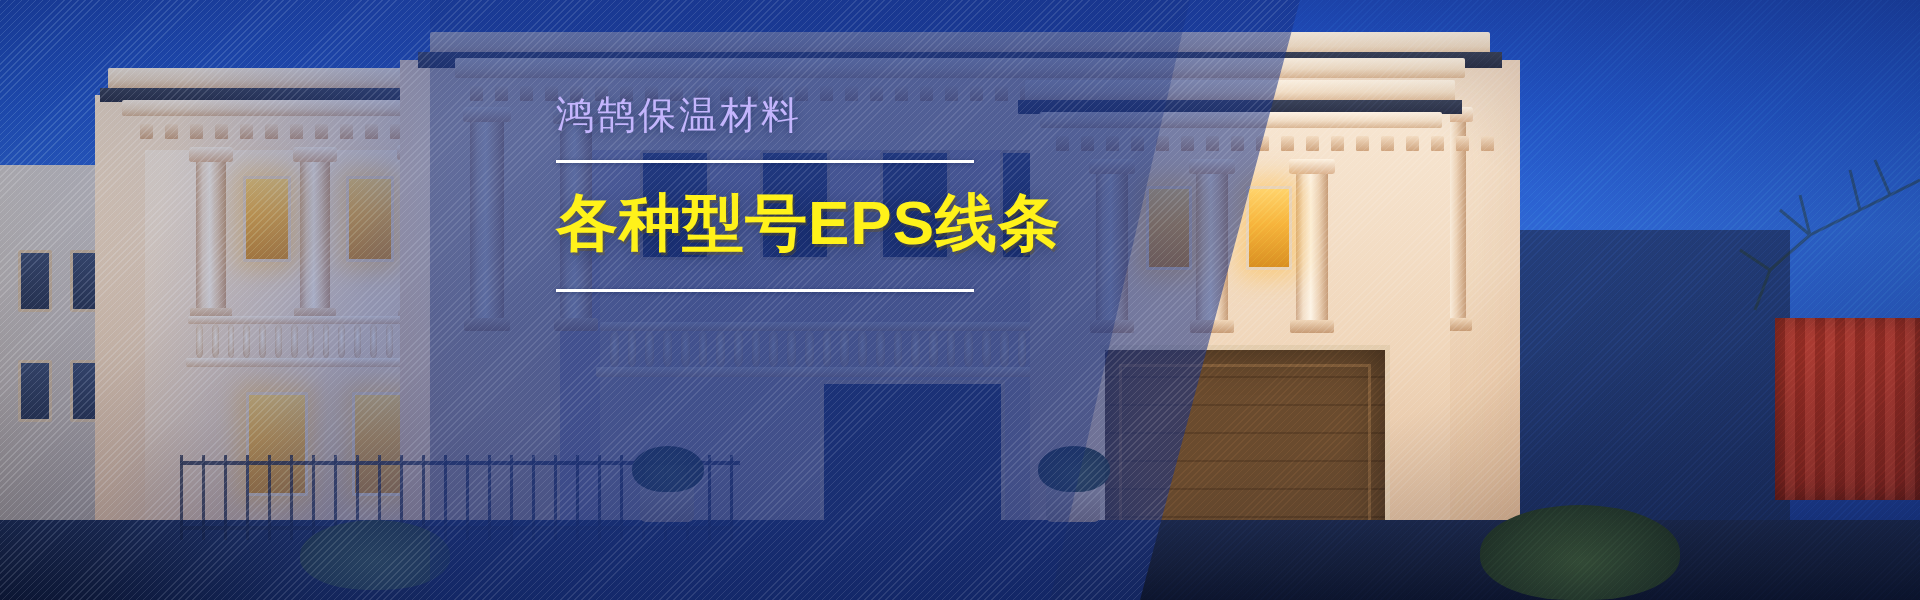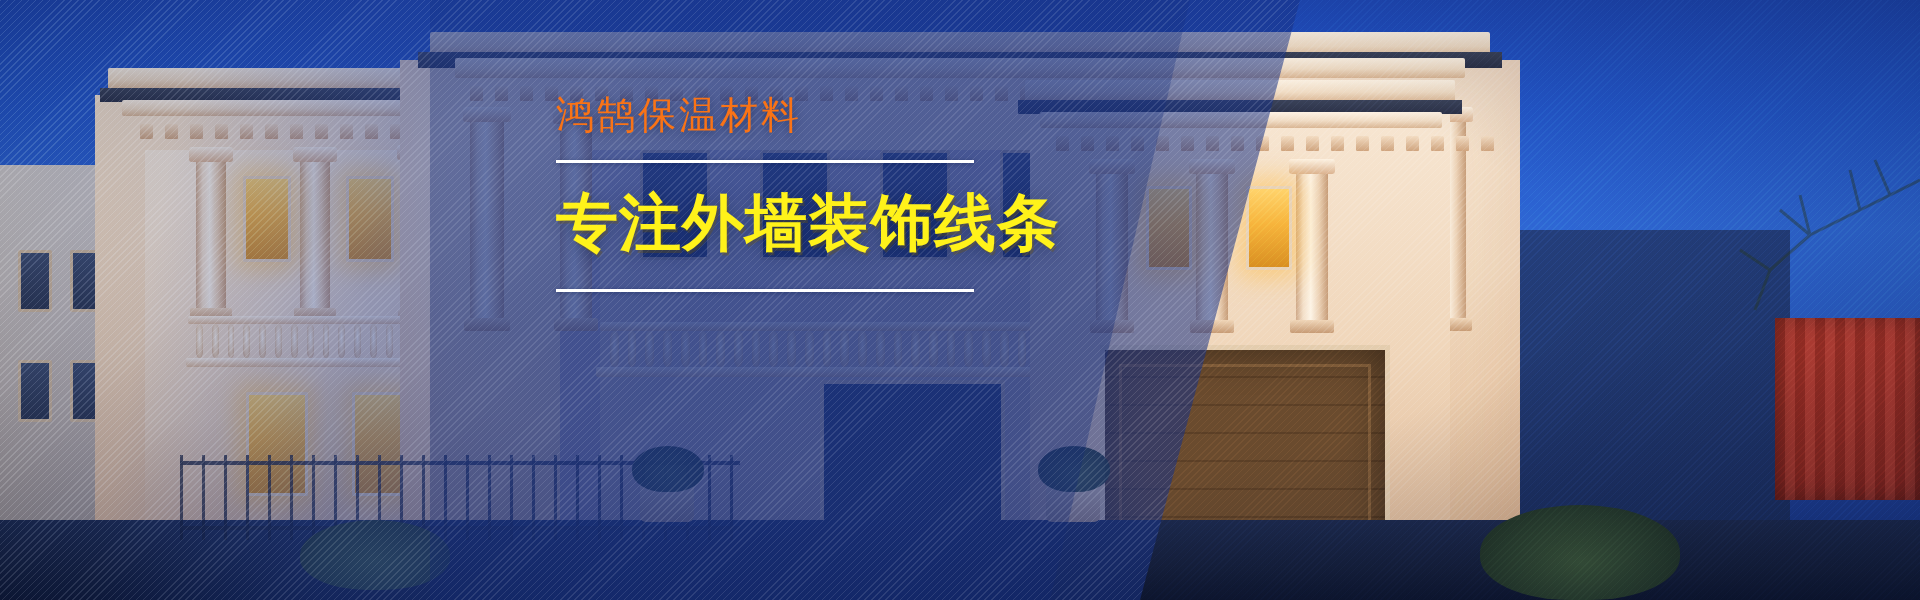--- a/index.html
+++ b/index.html
@@ -297,21 +297,21 @@
   
   .content {
     position:absolute;
     left:556px; top:96px;
     width:640px;
   }
 
   .brand {
     font-size:38px;
     font-weight:400;
-    color:#f97316;
+    color:#c4b5fd;
     letter-spacing:3px;
     line-height:1.05;
     text-shadow:0 2px 10px rgba(0,20,60,.55);
     white-space:nowrap;
   }
 
   .rule-top {
     margin-top:24px;
     width:418px; height:3px;
     background:#ffffff;
@@ -596,20 +596,20 @@
   <div class="overlay-panel"></div>
   <div class="overlay-panel2"></div>
   <div class="overlay-hatch"></div>
 
   <div class="content">
     <div class="brand">鸿鹄保温材料</div>
 
     <div class="rule-top"></div>
 
     <div class="headline">
-      <div>专注外墙装饰线条</div>
+      <div>各种型号EPS线条</div>
     </div>
 
     <div class="rule-bottom"></div>
 
   </div>
 
 </div>
 
 </body></html>

